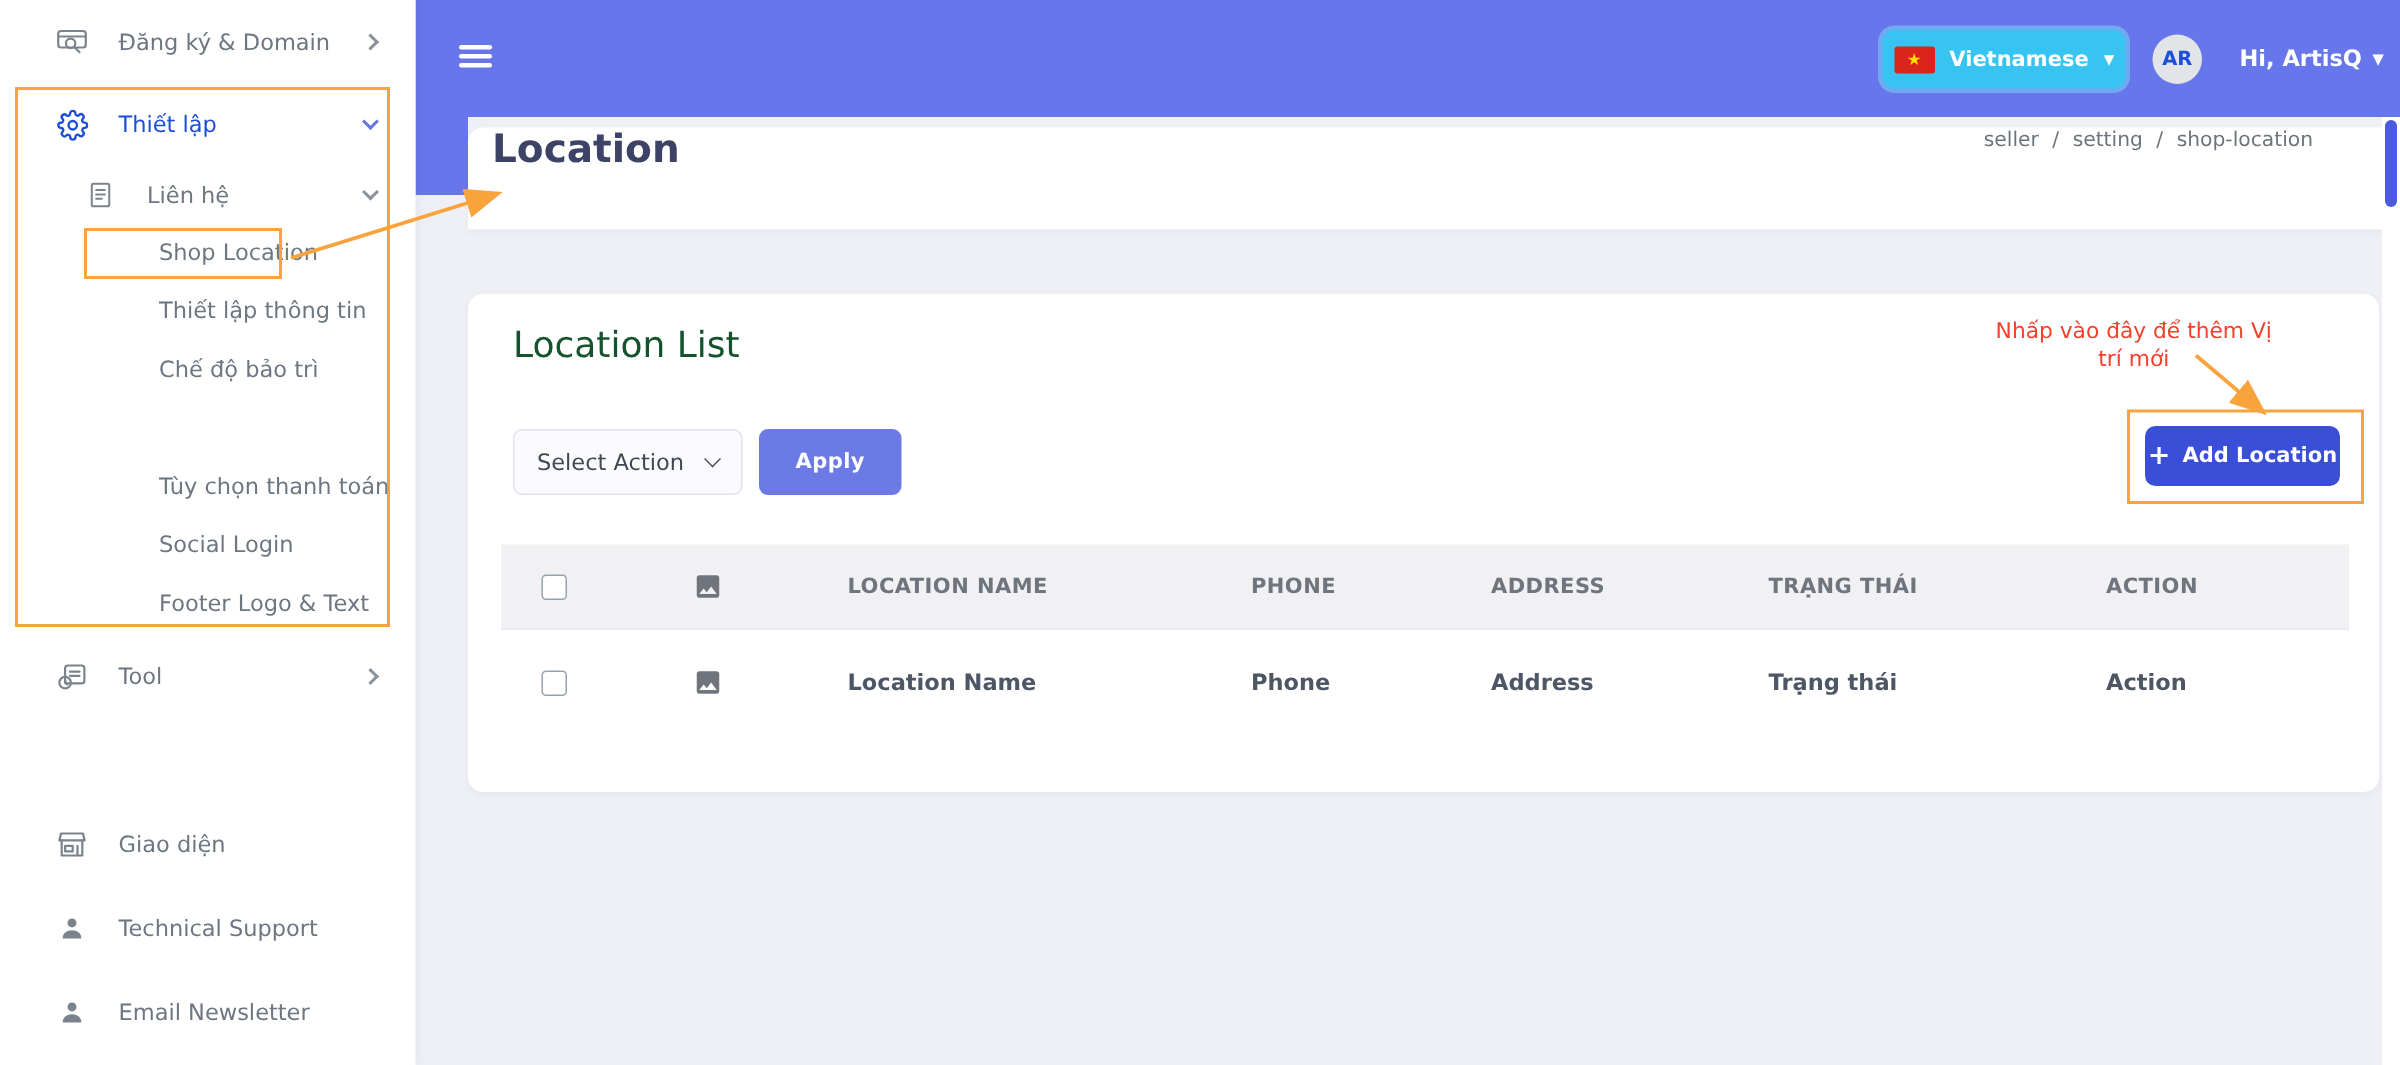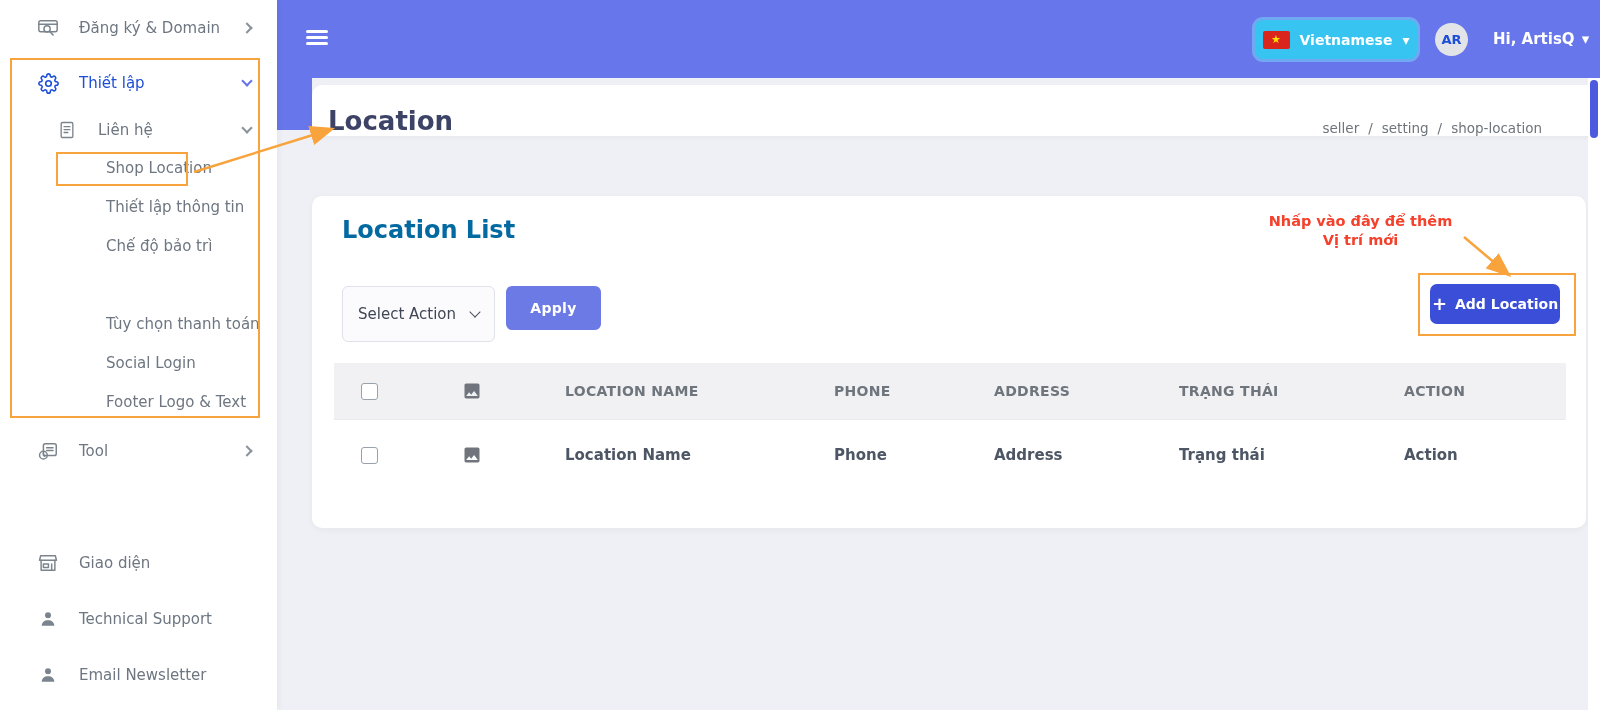--- a/index.html
+++ b/index.html
@@ -34,33 +34,33 @@
               color:#fff; font-weight:bold; font-size:14px; cursor:pointer; }
   .flag { width:27px; height:18px; background:#da251d; border-radius:2px; display:flex;
           align-items:center; justify-content:center; color:#ffde00; font-size:11px; line-height:1; }
   .avatar { position:absolute; left:1435px; top:23px; width:33px; height:33px; border-radius:50%;
             background:#e3e4e8; display:flex; align-items:center; justify-content:center;
             font-size:13px; font-weight:bold; color:#1d4ed8; cursor:pointer; }
   .greeting { position:absolute; left:1477px; top:0; height:78px; display:flex; align-items:center;
               gap:7px; color:#fff; font-weight:bold; font-size:15px; cursor:pointer;margin-left:16px; }
 
   
-  .location-bar { position:absolute; left:312px; top:85px; right:0; height:51px; background:#fff;
+  .location-bar { position:absolute; left:312px; top:85px; right:0; height:68px; background:#fff;
                   border-top-left-radius:10px; box-shadow:0 2px 4px rgba(40,50,80,.04);
-                  display:flex; align-items:flex-end; justify-content:space-between;
+                  display:flex; align-items:flex-start; justify-content:space-between;
                   padding:0 58px 0 16px; z-index:1; }
   .page-title { font-size:26px; font-weight:bold; color:#3c4366; }
   .breadcrumb { font-size:13.5px; color:#6e747b; display:flex; gap:9px; align-items:center; }
   .crumb { cursor:pointer; }
 
   
   .card { position:absolute; left:312px; top:196px; width:1274px; height:332px; background:#fff;
           border-radius:10px; box-shadow:0 2px 6px rgba(40,50,80,.05); z-index:1; }
-  .card-title { position:absolute; left:30px; top:20px; font-size:24px; font-weight:bold; color:#0369a1; }
-  .select-action { position:absolute; left:30px; top:90px; width:153px; height:56px; background:#fbfbfe;
+  .card-title { position:absolute; left:30px; top:20px; font-size:24px; font-weight:normal; color:#14532d; }
+  .select-action { position:absolute; left:30px; top:90px; width:153px; height:44px; background:#fbfbfe;
                    border:1px solid #dfe2ea; border-radius:6px; display:flex; align-items:center;
                    justify-content:center; gap:15px; font-size:15px; color:#3f4754; cursor:pointer; }
   .sel-chev { width:8px; height:8px; border-right:1.8px solid #4a515c; border-bottom:1.8px solid #4a515c;
               transform:rotate(45deg); margin-top:-5px; }
   .apply-btn { position:absolute; left:194px; top:90px; width:95px; height:44px; background:#6c7ae6;
                color:#fff; border:none; border-radius:6px; font-size:14px; font-weight:bold;
                letter-spacing:.3px; cursor:pointer; }
 
   
   .table { position:absolute; left:334px; top:363px; width:1232px; z-index:1; }
@@ -68,22 +68,22 @@
   .thead { height:57px; background:#f1f1f4; color:#6f757d; font-size:14px; font-weight:bold;
            letter-spacing:.3px; border-bottom:1px solid #e9e9ee; }
   .tdata { height:70px; color:#4d5665; font-size:15px; font-weight:bold; background:#fff; }
   .c-center { display:flex; justify-content:center; }
   .cell-name { padding-left:26px; }
   .cb { appearance:none; -webkit-appearance:none; width:17px; height:17px; border:1.5px solid #99a1ab;
         border-radius:3px; background:#fff; cursor:pointer; }
   .img-ph { color:#70757d; display:flex; }
 
   
-  .annotation { position:absolute; left:1263px; top:212px; width:195px; text-align:center;
-                color:#f5402c; font-size:14.5px; line-height:19px; z-index:4;font-weight:bold; }
+  .annotation { position:absolute; left:1325px; top:212px; width:195px; text-align:center;
+                color:#f5402c; font-size:14.5px; line-height:19px; z-index:4; }
   .add-outline { position:absolute; left:1418px; top:273px; width:158px; height:63px;
                  border:2px solid #f8a33c; z-index:4; pointer-events:none; }
   .add-btn { position:absolute; left:1430px; top:284px; width:130px; height:40px; background:#3a4ed8;
              color:#fff; border:none; border-radius:7px; font-size:14px; font-weight:bold;
              display:flex; align-items:center; justify-content:center; gap:8px; cursor:pointer; z-index:4; }
   .add-btn .plus { font-size:18px; font-weight:bold; margin-top:-2px; }
   .hl-box { position:absolute; border:2px solid #f8a33c; z-index:5; pointer-events:none; }
   #hl-settings { left:10px; top:58px; width:250px; height:360px; }
   #hl-shop { left:56px; top:152px; width:132px; height:34px; }
   #arrows { position:absolute; left:0; top:0; z-index:6; pointer-events:none; }

